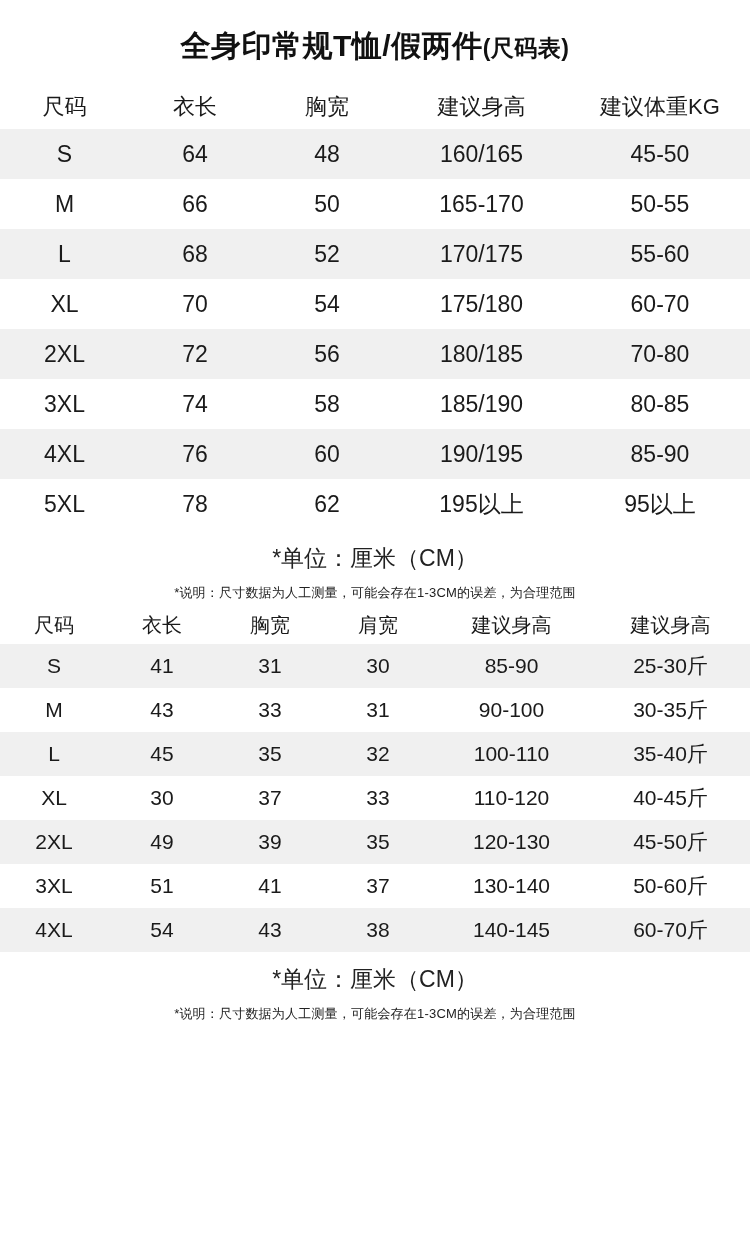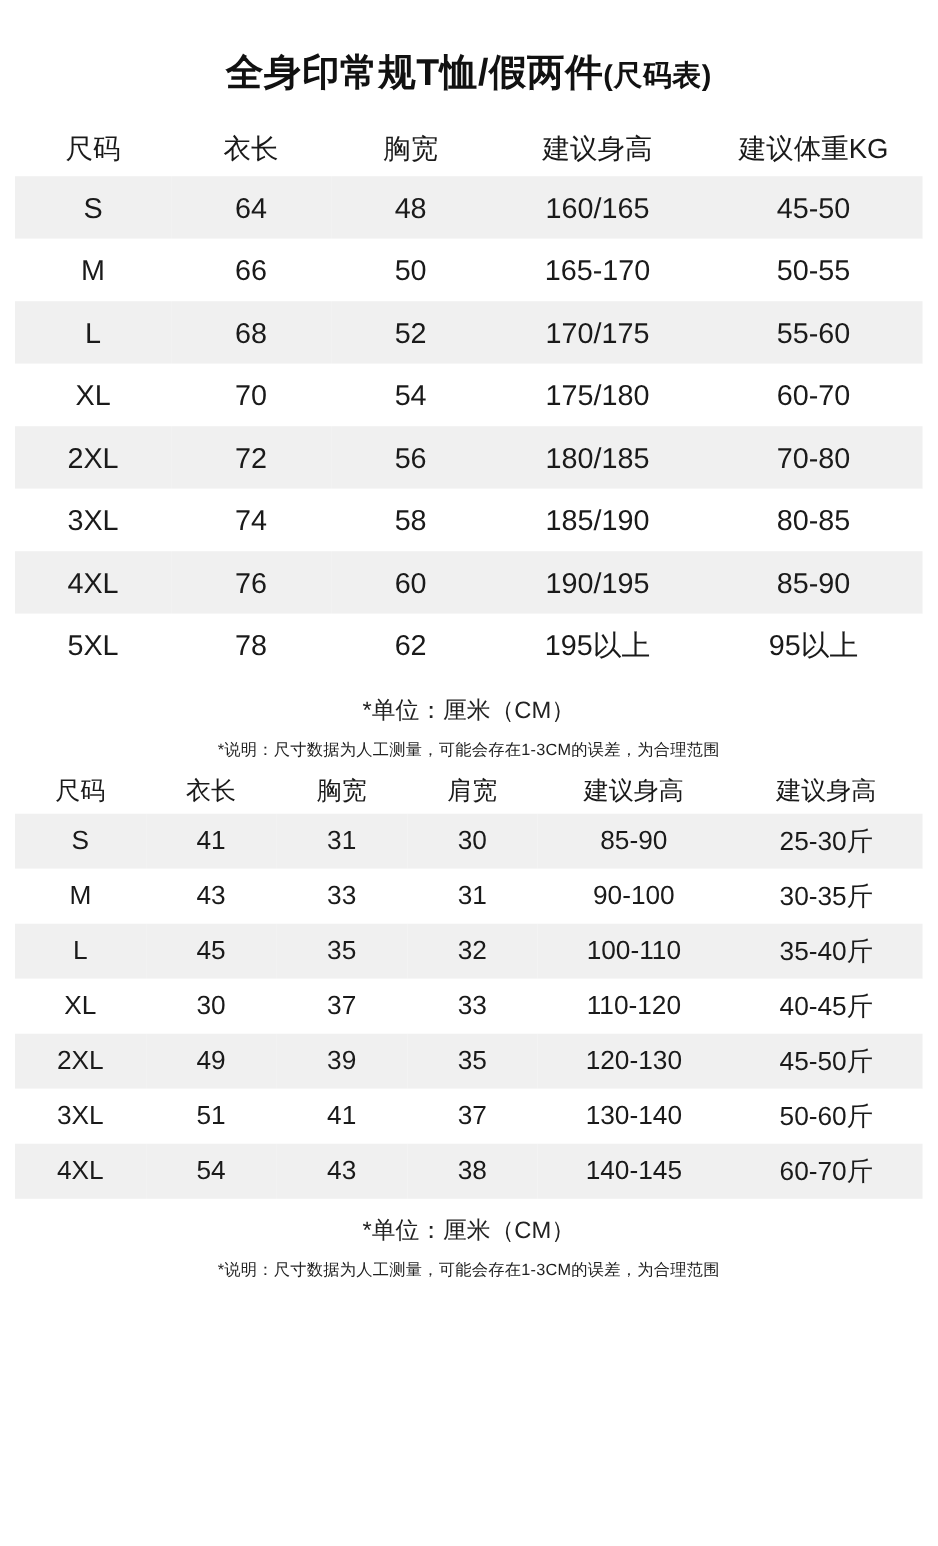--- a/index.html
+++ b/index.html
@@ -10,21 +10,21 @@
     width: 750px;
     min-height: 1237px;
     background: #ffffff;
     font-family: "Liberation Sans", "DejaVu Sans", sans-serif;
     color: #1a1a1a;
     -webkit-font-smoothing: antialiased;
   }
   .page {
     width: 750px;
     box-sizing: border-box;
-    padding: 12px;
+    padding: 0;
   }
 
   
   .title {
     text-align: center;
     font-weight: bold;
     color: #111111;
     letter-spacing: 0.5px;
   }
   .title-1 {
@@ -88,21 +88,21 @@
   .tbl-kids tbody tr:nth-child(odd) {
     background: #f0f0f0;
   }
   .tbl-kids tbody tr:nth-child(even) {
     background: #ffffff;
   }
 
   
   .note-unit {
     text-align: center;
-    font-size: 19px;
+    font-size: 23px;
     color: #222222;
     padding-top: 14px;
     padding-bottom: 4px;
     font-family: "Liberation Sans", "DejaVu Sans", sans-serif;
   }
   .note-desc {
     text-align: center;
     font-size: 13px;
     color: #222222;
     padding-top: 6px;

